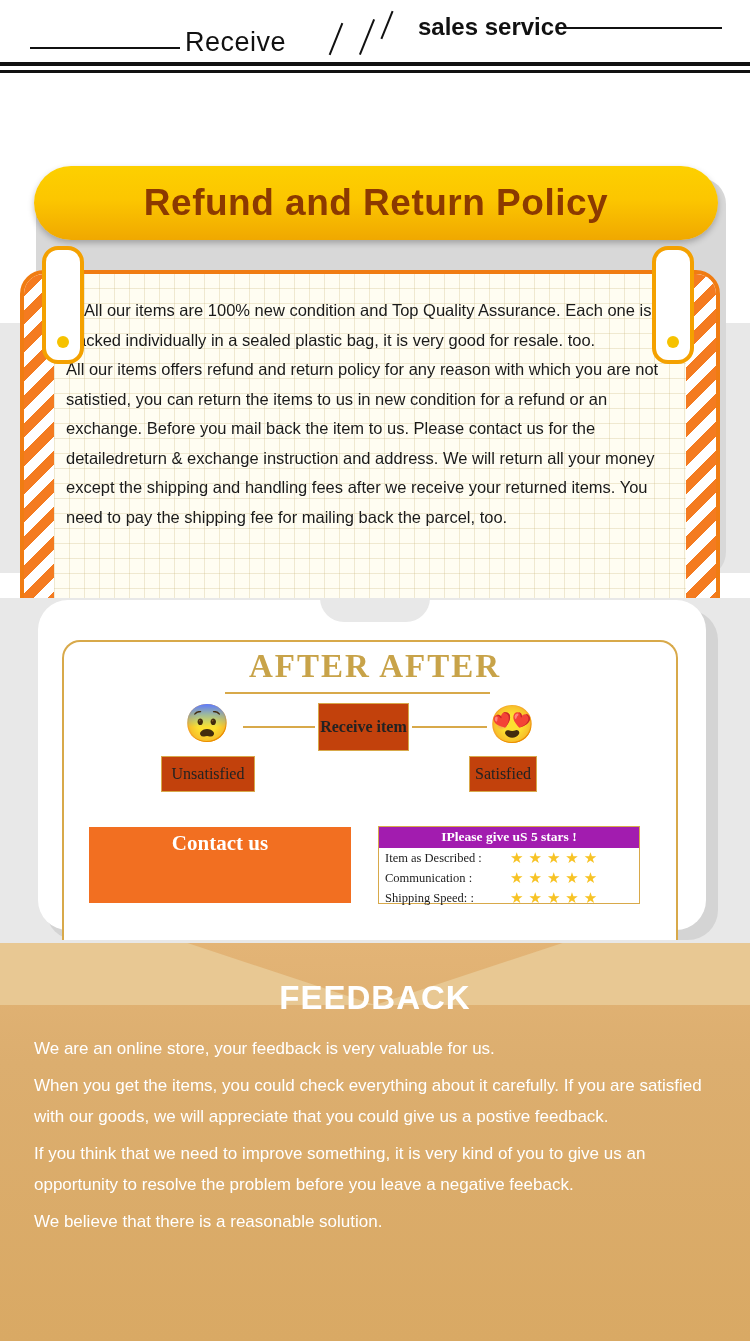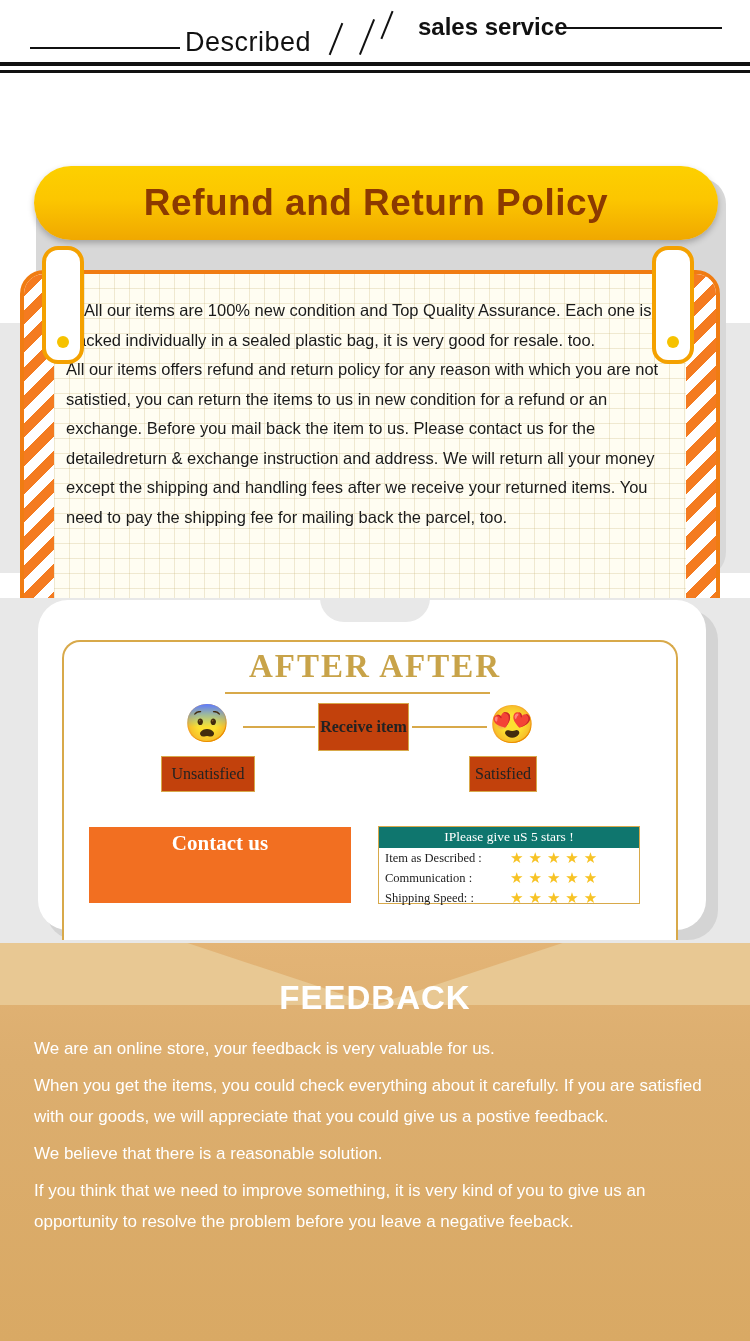--- a/index.html
+++ b/index.html
@@ -300,25 +300,25 @@
   }
 
   .stars-box {
     position: absolute;
     left: 378px; top: 228px;
     width: 262px; height: 78px;
     border: 1.5px solid #d8a94a;
     background: #ffffff;
   }
   .stars-head {
-    background: #0f766e;
+    background: #a21caf;
     color: #ffffff;
     font-family: "Liberation Serif", serif;
     font-size: 13.5px;
-    font-weight: normal;
+    font-weight: bold;
     text-align: center;
     padding: 2px 0 3px;
   }
   .star-row {
     display: flex;
     align-items: center;
     padding: 1px 0 1px 6px;
     font-family: "Liberation Serif", serif;
     font-size: 12.5px;
     color: #222;
@@ -363,21 +363,21 @@
     font-size: 17px;
     line-height: 31px;
   }
   .fb-body p { margin: 0 0 6px 0; }
 </style>
 </head>
 <body>
 
 <div class="header">
   <div class="brand-rule-left"></div>
-  <div class="brand">Described</div>
+  <div class="brand">Receive</div>
   <div class="slash1"></div>
   <div class="slash2"></div>
   <div class="slash3"></div>
   <div class="sales-service">sales service</div>
   <div class="header-rule-right"></div>
   <div class="header-rule-top"></div>
   <div class="header-rule-bottom"></div>
 </div>
 
 <div class="refund-section">
@@ -444,16 +444,16 @@
   </div>
 </div>
 
 <div class="feedback">
   <div class="env-left-tri"></div>
   <div class="env-right-tri"></div>
   <div class="fb-title">FEEDBACK</div>
   <div class="fb-body">
     <p>We are an online store, your feedback is very valuable for us.</p>
     <p>When you get the items, you could check everything about it carefully. If you are satisfied with our goods, we will appreciate that you could give us a postive feedback.</p>
+    <p>If you think that we need to improve something, it is very kind of you to give us an opportunity to resolve the problem before you leave a negative feeback.</p>
     <p>We believe that there is a reasonable solution.</p>
-    <p>If you think that we need to improve something, it is very kind of you to give us an opportunity to resolve the problem before you leave a negative feeback.</p>
   </div>
 </div>
 
 </body></html>

